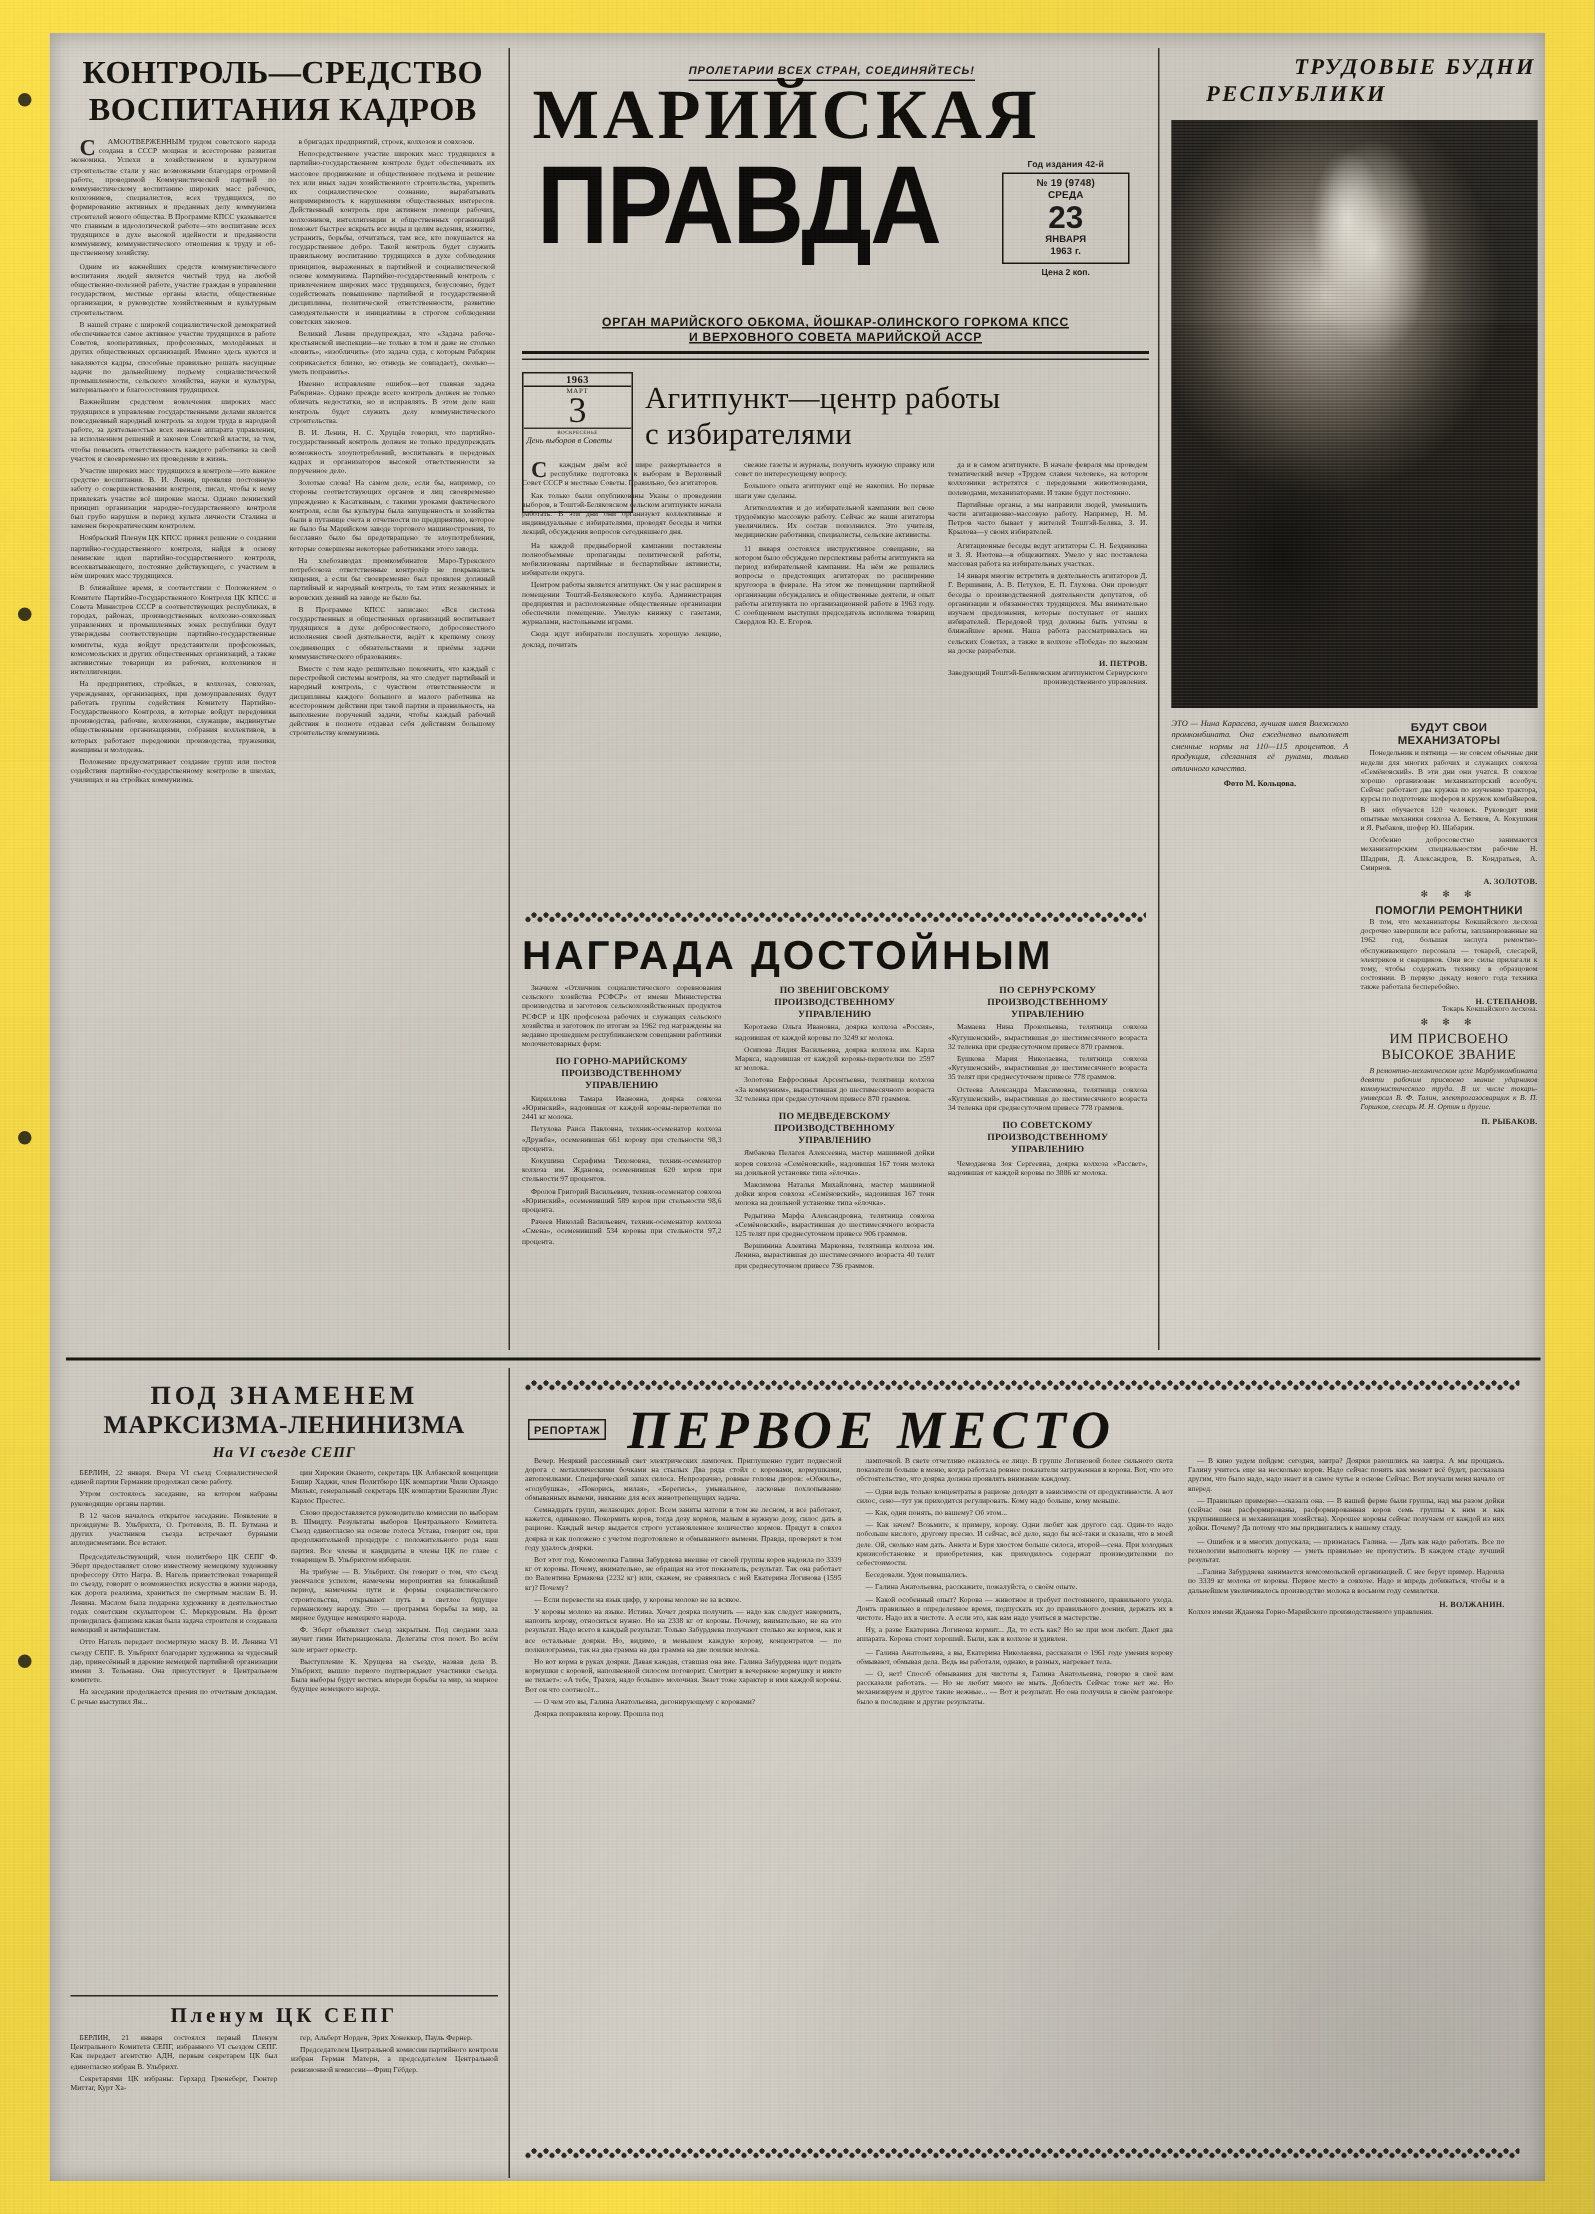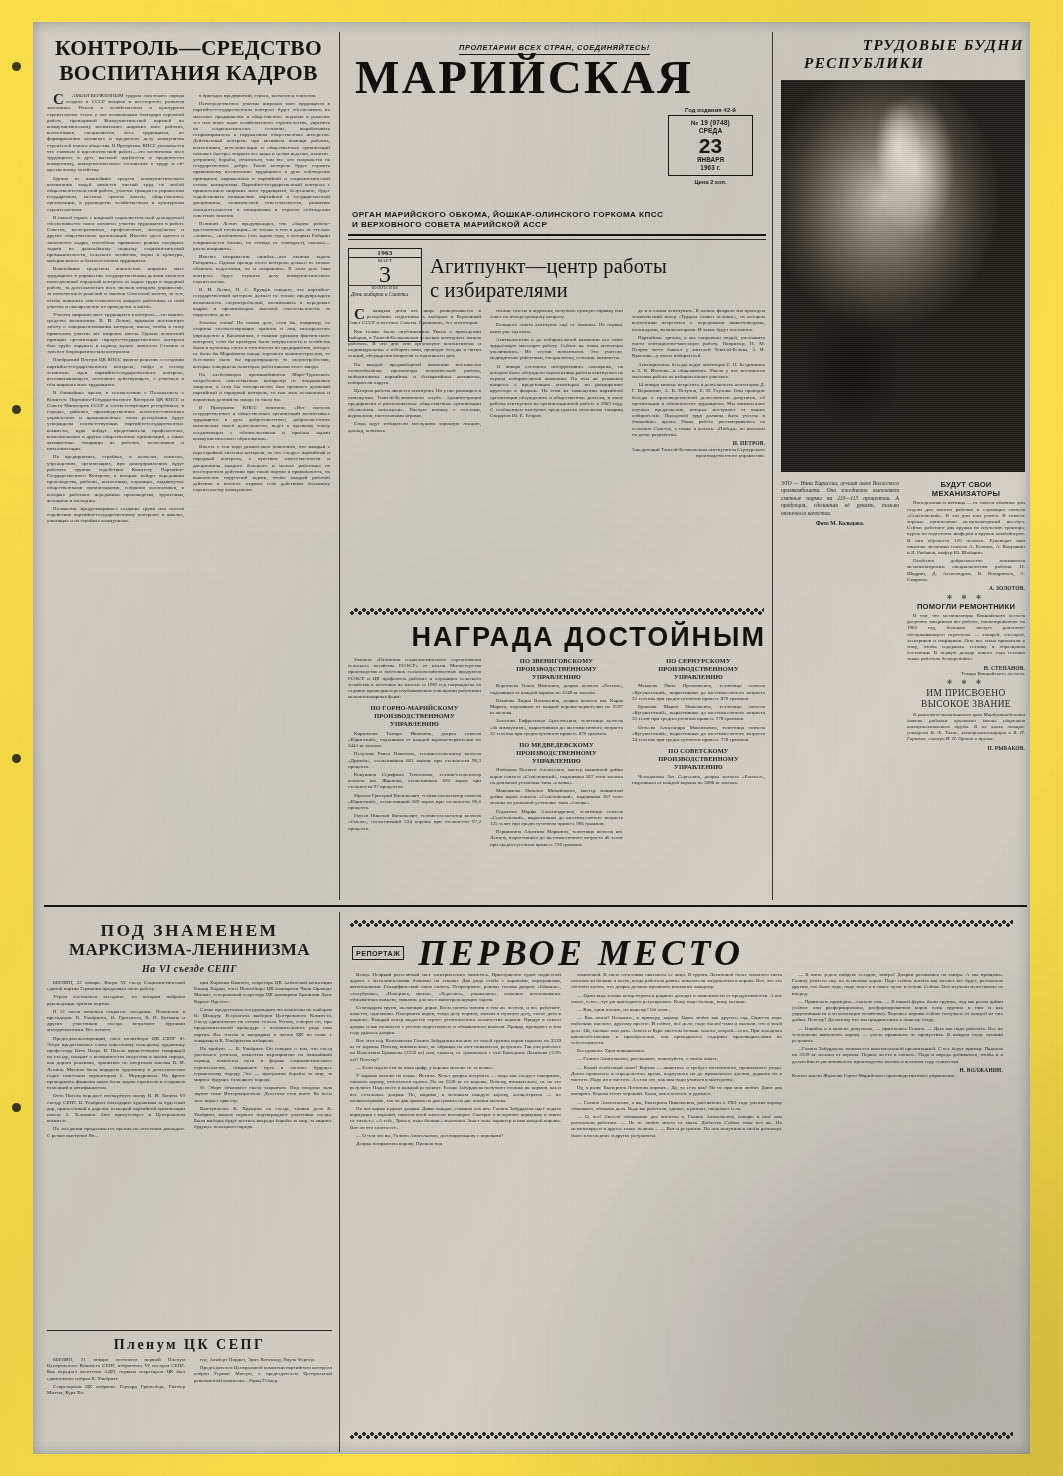--- a/index.html
+++ b/index.html
@@ -145,22 +145,23 @@
     white-space: nowrap;
     transform: scaleY(1.12);
     transform-origin: left bottom;
   }
   .mast-sub {
     font-family: "Liberation Sans", sans-serif;
     font-weight: 700;
     font-size: 8.1px;
     line-height: 10px;
     letter-spacing: .055em;
-    text-align: left;
+    text-align: center;
     color: #161410;
+    text-decoration: underline;
   }
   .datebox-year {
     font-family: "Liberation Sans", sans-serif;
     font-weight: 700;
     font-size: 5.8px;
     text-align: center;
     letter-spacing: .02em;
   }
   .datebox {
     border: 1.6px solid #17150f;
@@ -204,21 +205,21 @@
     line-height: 24px;
     color: #14120d;
     letter-spacing: .2px;
   }
   .h-nagrada {
     font-family: "Liberation Sans", sans-serif;
     font-weight: 700;
     font-size: 27px;
     line-height: 30px;
     letter-spacing: 2px;
-    text-align: right;
+    text-align: left;
     color: #100f0b;
   }
   .h-trud {
     font-family: "Liberation Serif", serif;
     font-weight: 700;
     font-style: italic;
     font-size: 15px;
     line-height: 18px;
     letter-spacing: 1.6px;
     text-align: center;
@@ -414,20 +415,23 @@
 
   <div class="vrule" style="left:339px; top:32px; height:868px;"></div>
 
   <div style="position:absolute; left:352px; top:36px; width:405px; text-align:center;">
     <div class="slogan">ПРОЛЕТАРИИ ВСЕХ СТРАН, СОЕДИНЯЙТЕСЬ!</div>
   </div>
 
   <div style="position:absolute; left:355px; top:55px; width:400px;">
     <div class="mast-word1">МАРИЙСКАЯ</div>
   </div>
+  <div style="position:absolute; left:358px; top:110px; width:310px; height:78px; overflow:hidden;">
+    <div class="mast-word2">ПРАВДА</div>
+  </div>
 
   <div style="position:absolute; left:668px; top:107px; width:85px;">
     <div class="datebox-year">Год издания 42-й</div>
     <div class="datebox" style="margin-top:2px;">
       <div class="issue">№ 19 (9748)</div>
       <div class="issue">СРЕДА</div>
       <div class="day">23</div>
       <div class="mon">ЯНВАРЯ</div>
       <div class="mon">1963 г.</div>
     </div>

